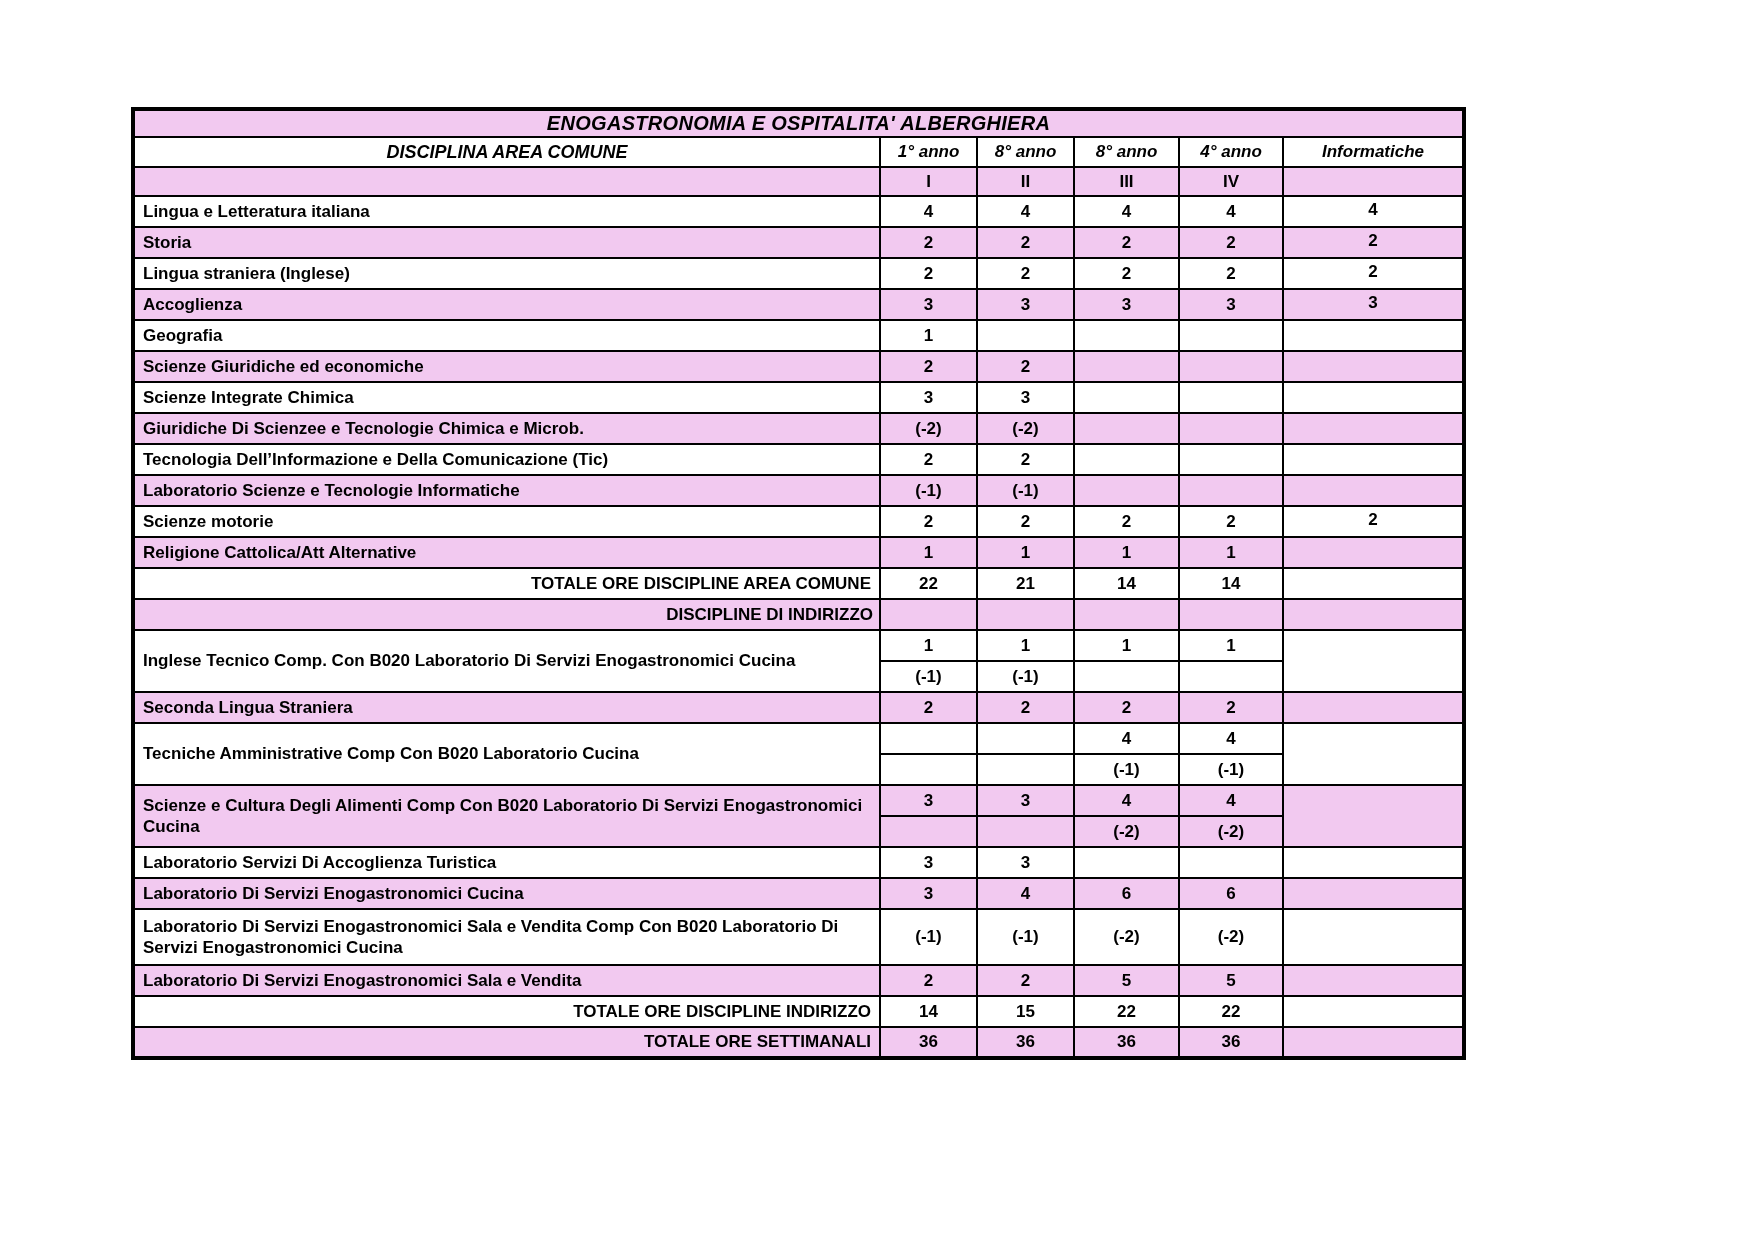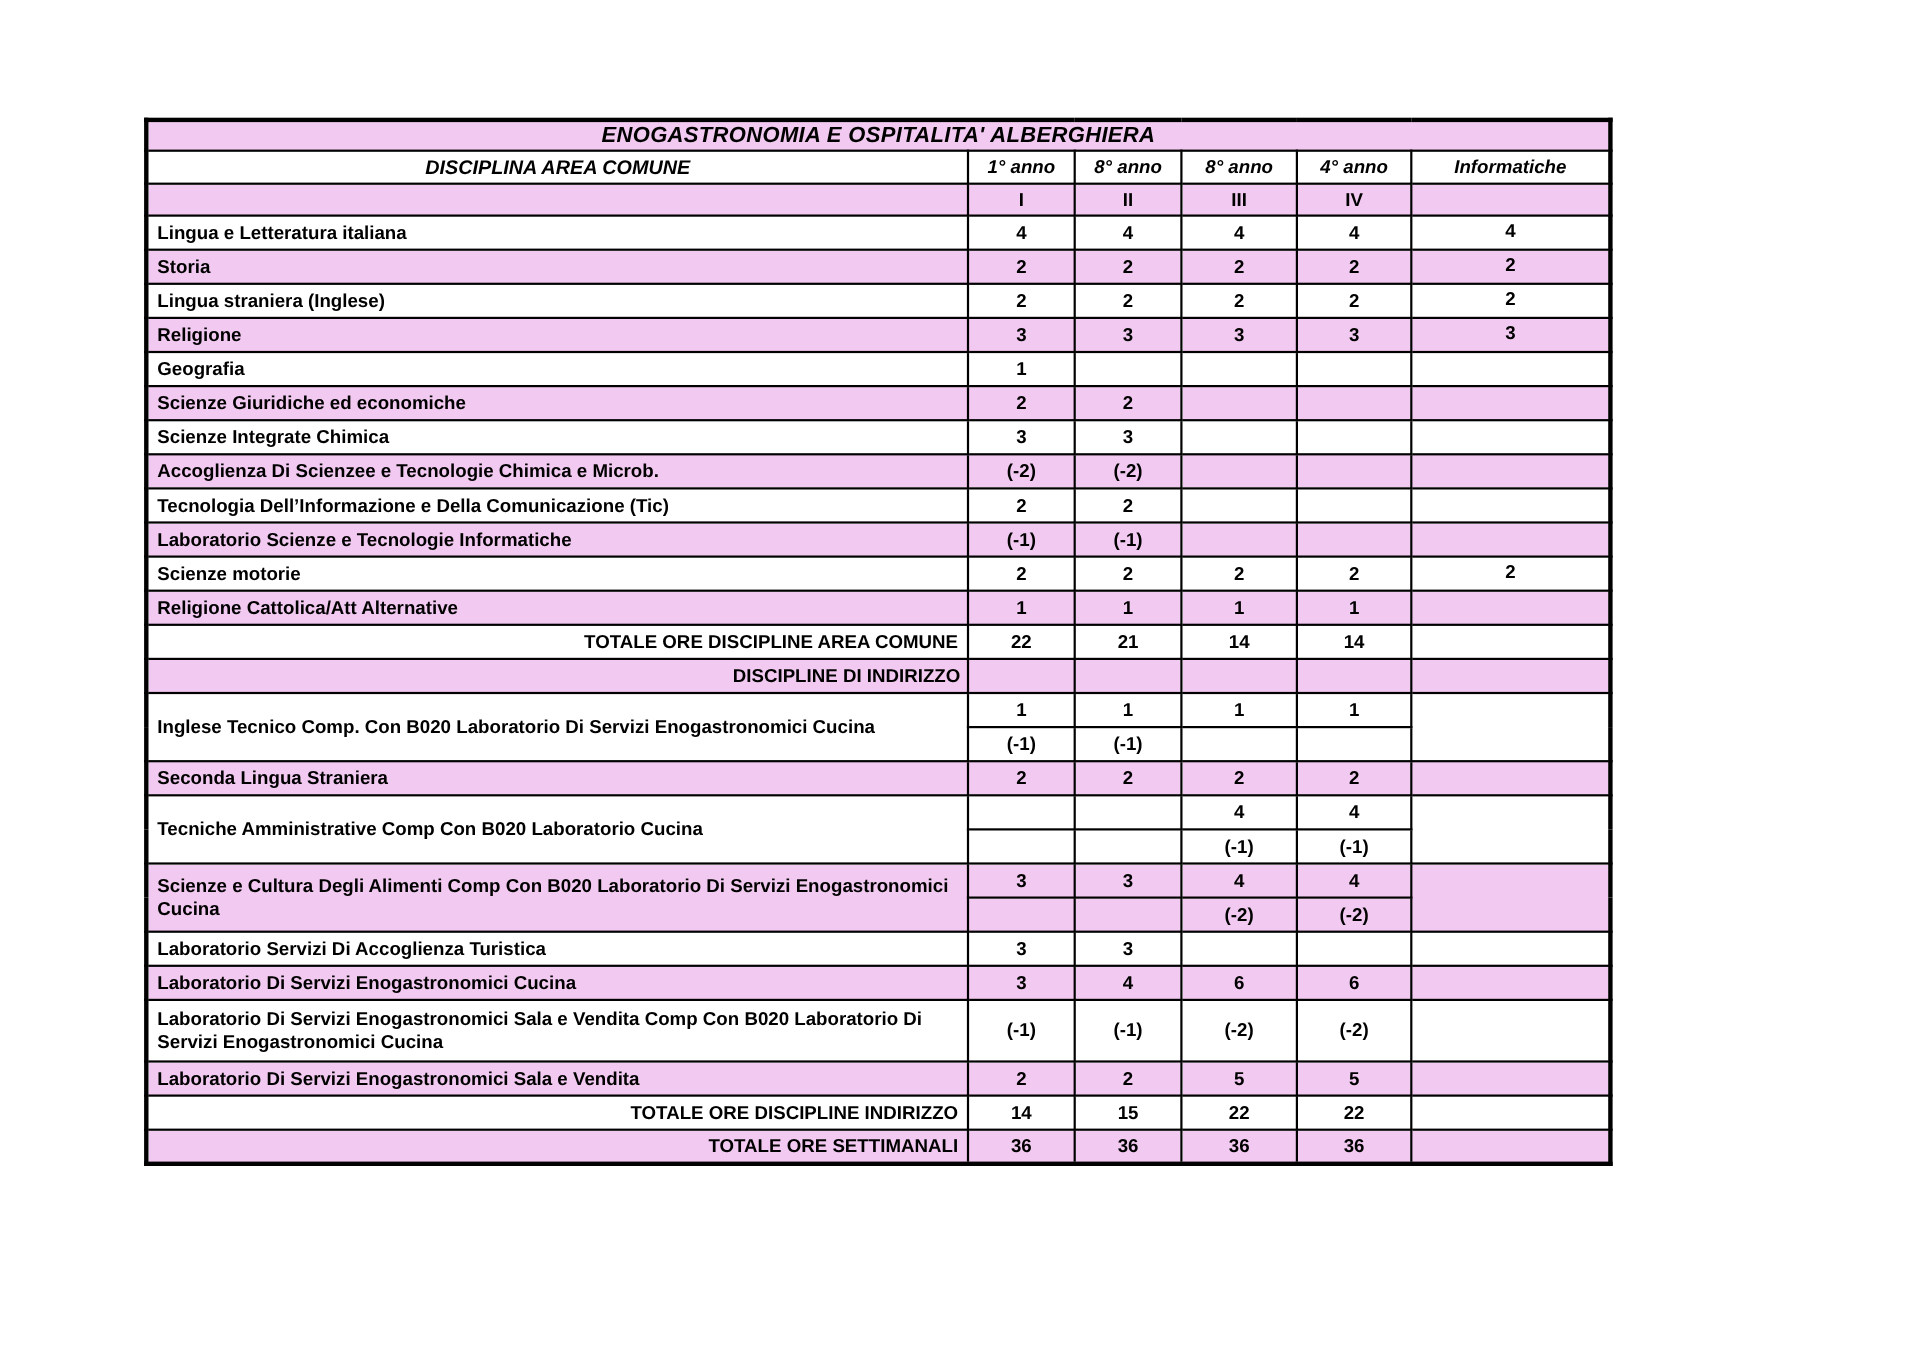--- a/index.html
+++ b/index.html
@@ -151,21 +151,21 @@
           </tr>
           <tr class="white">
             <td class="label left white" rowspan="1">Lingua straniera (Inglese)</td>
             <td class="num white">2</td>
             <td class="num white">2</td>
             <td class="num white">2</td>
             <td class="num white">2</td>
             <td class="num pot white" rowspan="1">2</td>
           </tr>
           <tr class="pink">
-            <td class="label left pink" rowspan="1">Religione</td>
+            <td class="label left pink" rowspan="1">Accoglienza</td>
             <td class="num pink">3</td>
             <td class="num pink">3</td>
             <td class="num pink">3</td>
             <td class="num pink">3</td>
             <td class="num pot pink" rowspan="1">3</td>
           </tr>
           <tr class="white">
             <td class="label left white" rowspan="1">Geografia</td>
             <td class="num white">1</td>
             <td class="num white"></td>
@@ -183,21 +183,21 @@
           </tr>
           <tr class="white">
             <td class="label left white" rowspan="1">Scienze Integrate Chimica</td>
             <td class="num white">3</td>
             <td class="num white">3</td>
             <td class="num white"></td>
             <td class="num white"></td>
             <td class="num pot white" rowspan="1"></td>
           </tr>
           <tr class="pink">
-            <td class="label left pink" rowspan="1">Accoglienza Di Scienzee e Tecnologie Chimica e Microb.</td>
+            <td class="label left pink" rowspan="1">Giuridiche Di Scienzee e Tecnologie Chimica e Microb.</td>
             <td class="num pink">(-2)</td>
             <td class="num pink">(-2)</td>
             <td class="num pink"></td>
             <td class="num pink"></td>
             <td class="num pot pink" rowspan="1"></td>
           </tr>
           <tr class="white">
             <td class="label left white" rowspan="1">Tecnologia Dell’Informazione e Della Comunicazione (Tic)</td>
             <td class="num white">2</td>
             <td class="num white">2</td>

